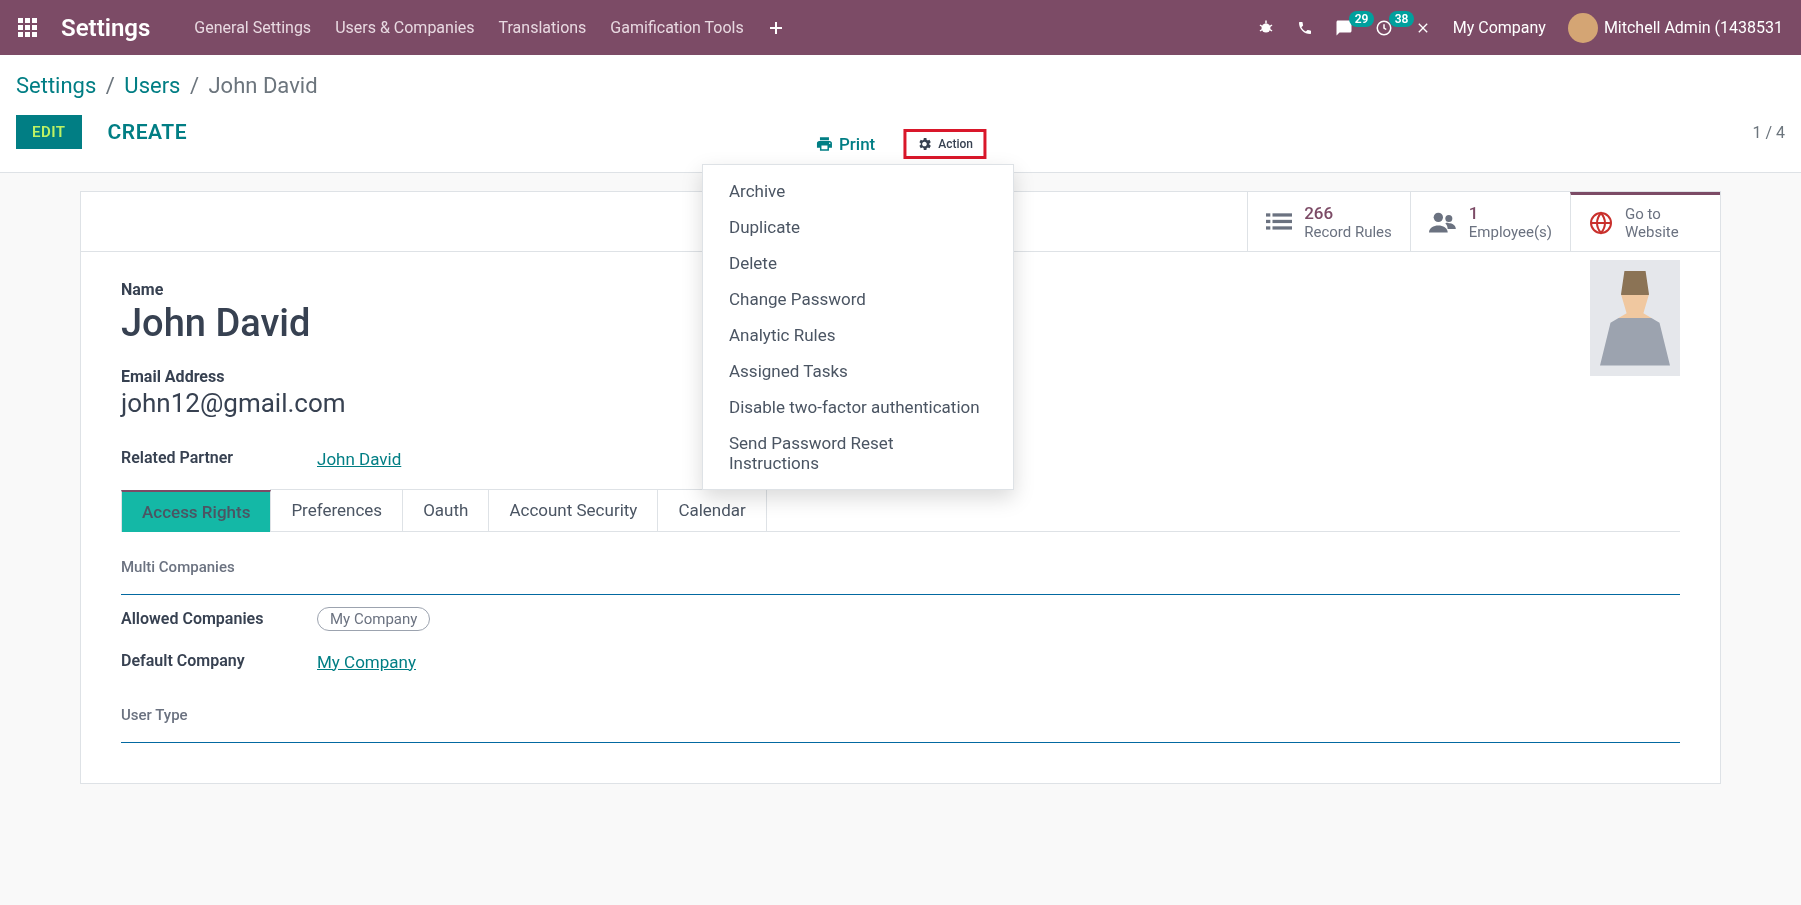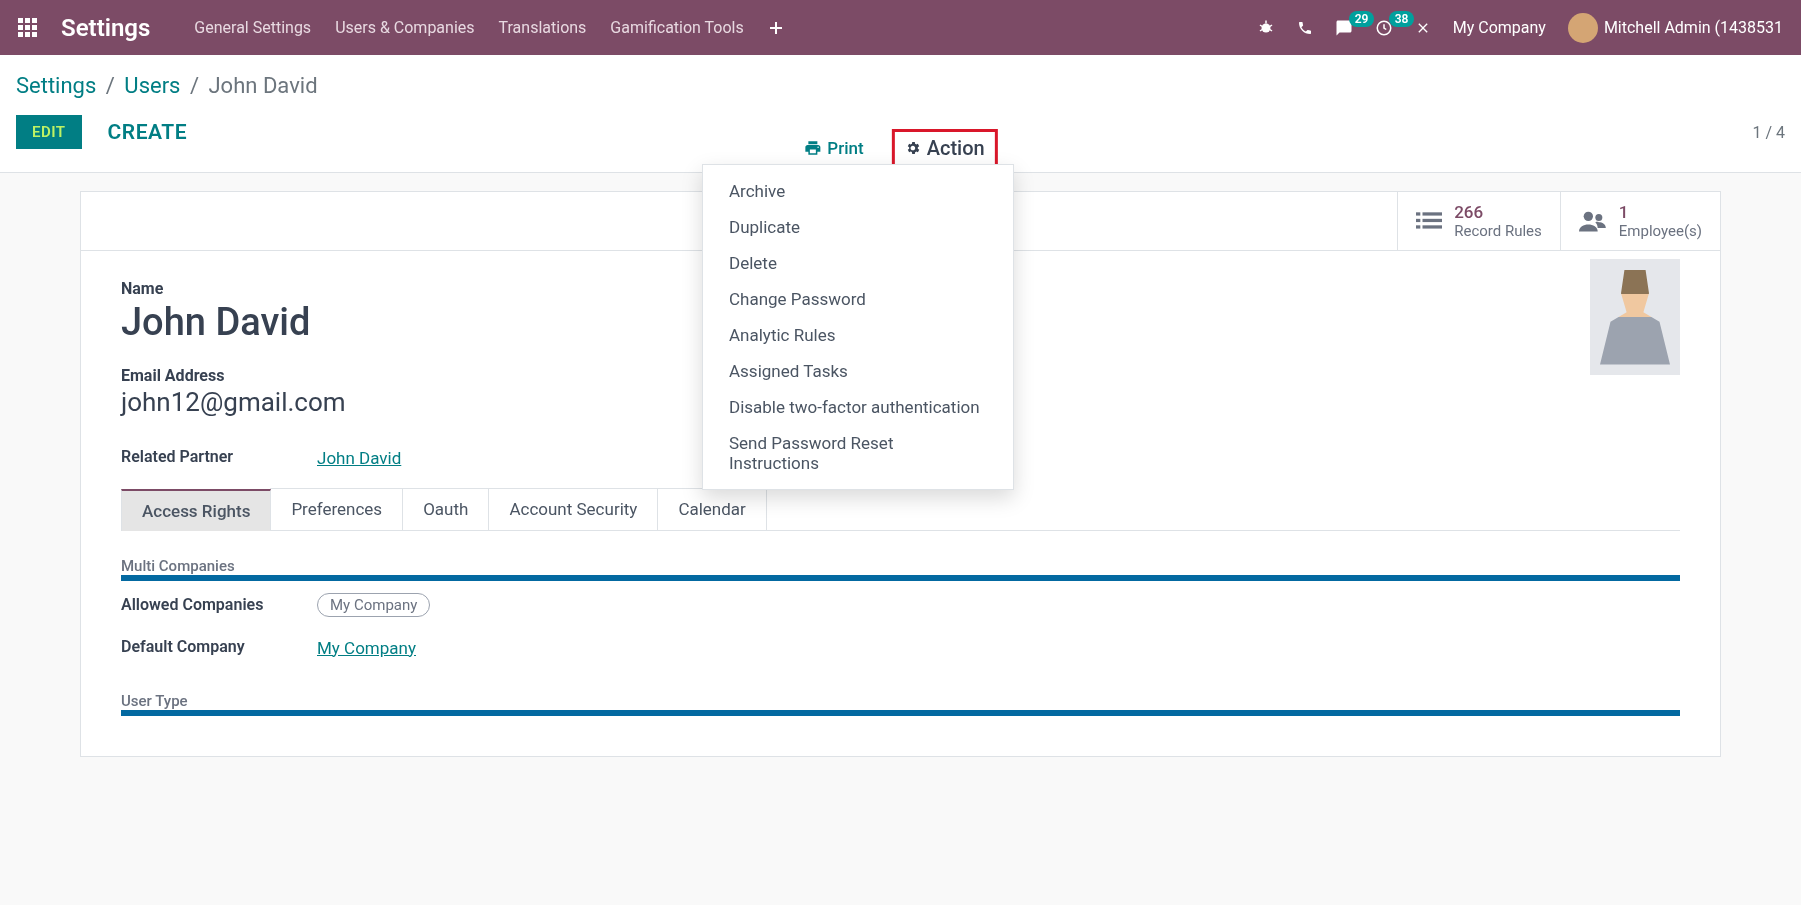--- a/index.html
+++ b/index.html
@@ -30,21 +30,21 @@
 .breadcrumb { font-size: 22px; }
 .breadcrumb a { color: #017E84; text-decoration: none; }
 .breadcrumb .sep { color: #6c757d; margin: 0 4px; }
 .breadcrumb .current { color: #6c757d; }
 
 .toolbar { display: flex; align-items: center; margin-top: 14px; }
 .btn-edit { background: #017E84; color: #bef264; border: none; padding: 8px 16px; font-size: 15px; font-weight: 600; cursor: pointer; letter-spacing: 0.5px; }
 .btn-create { background: none; color: #017E84; border: none; padding: 8px 16px; font-size: 21px; font-weight: 600; margin-left: 10px; cursor: pointer; letter-spacing: 0.5px; }
 .toolbar-center { margin-left: auto; display: flex; align-items: center; gap: 28px; }
 .btn-print { color: #017E84; font-size: 17px; font-weight: 500; cursor: pointer; display: flex; align-items: center; gap: 6px; }
-.btn-action { color: #374151; font-size: 20px; font-weight: 500; cursor: pointer; display: flex; align-items: center; gap: 6px; padding: 4px 10px; border: 3px solid #d9172a; }
+.btn-action { color: #374151; font-size: 12px; font-weight: 500; cursor: pointer; display: flex; align-items: center; gap: 6px; padding: 4px 10px; border: 3px solid #d9172a; }
 .pager { margin-left: auto; font-size: 16px; color: #6c757d; }
 
 
 .dropdown {
   position: absolute;
   top: 109px;
   left: 702px;
   width: 312px;
   background: #fff;
   border: 1px solid #dee2e6;
@@ -75,23 +75,23 @@
 .row-field { display: flex; align-items: center; margin-bottom: 20px; }
 .row-field .field-label { width: 196px; font-weight: 600; }
 .link-val { color: #017E84; font-size: 17px; }
 .tag-val { border: 1px solid #9ca3af; border-radius: 14px; padding: 2px 12px; color: #6b7280; font-size: 15px; }
 
 .profile-photo { position: absolute; right: 40px; top: 8px; width: 90px; height: 116px; background: #e5e7eb; display:flex; align-items:center; justify-content:center; }
 .photo-person { width: 70px; height: 95px; background: linear-gradient(#8b7355 0 25%, #f0c8a0 25% 50%, #9ca3af 50% 100%); clip-path: polygon(35% 0, 65% 0, 70% 25%, 62% 45%, 85% 55%, 100% 100%, 0 100%, 15% 55%, 38% 45%, 30% 25%); }
 
 .tabs { display: flex; border-bottom: 1px solid #dee2e6; margin: 10px 0 26px 0; }
 .tab { border: 1px solid #dee2e6; border-bottom: none; padding: 10px 20px; font-size: 17px; color: #4b5563; cursor: pointer; margin-right: -1px; background: #fff; }
-.tab.active { border-top: 2px solid #7C4B66; font-weight: 500; position: relative; top: 1px; background: #e5e5e5; }
-
-.section-title { font-size: 15px; color: #6b7280; font-weight: 500; margin-bottom: 12px; border-bottom: 6px solid #0369a1; padding-bottom: 0; }
+.tab.active { border-top: 2px solid #7C4B66; font-weight: 500; position: relative; top: 1px; background: #14b8a6; }
+
+.section-title { font-size: 15px; color: #6b7280; font-weight: 500; margin-bottom: 12px; border-bottom: 1px solid #0369a1; padding-bottom: 18px; }
 
 svg { display: block; }
 </style>
 </head>
 <body>
 
 <div class="navbar">
   <div class="navbar-left">
     <div class="apps-icon">
       <span></span>
@@ -241,20 +241,32 @@
               <circle cx="17" cy="6" r="3"></circle>
               <path d="M0 18c0-4 4-6 8-6s8 2 8 6H0z"></path>
               <path d="M17 10c3 0 6 1.5 6 5h-7c0-2-.8-3.7-2-5 1-.3 2-.5 3 0z"></path>
             </svg>
         </span>
         <div class="stat-text">
           <span class="stat-num">1</span>
           <span class="stat-label">Employee(s)</span>
         </div>
       </div>
+      <div class="stat-box active">
+        <span class="stat-icon red">
+          <svg width="24" height="24" viewBox="0 0 24 24" fill="none" stroke="#c9302c" stroke-width="2">
+              <circle cx="12" cy="12" r="10"></circle>
+              <path d="M2 12h20M12 2c2.5 3 4 6.5 4 10s-1.5 7-4 10c-2.5-3-4-6.5-4-10s1.5-7 4-10z"></path>
+            </svg>
+        </span>
+        <div class="stat-text">
+          <span class="stat-label">Go to</span>
+          <span class="stat-label">Website</span>
+        </div>
+      </div>
     </div>
 
     <div class="form-body">
       <div class="profile-photo">
         <div class="photo-person"></div>
       </div>
 
       <div class="field-label">Name</div>
       <div class="big-value">John David</div>
 

